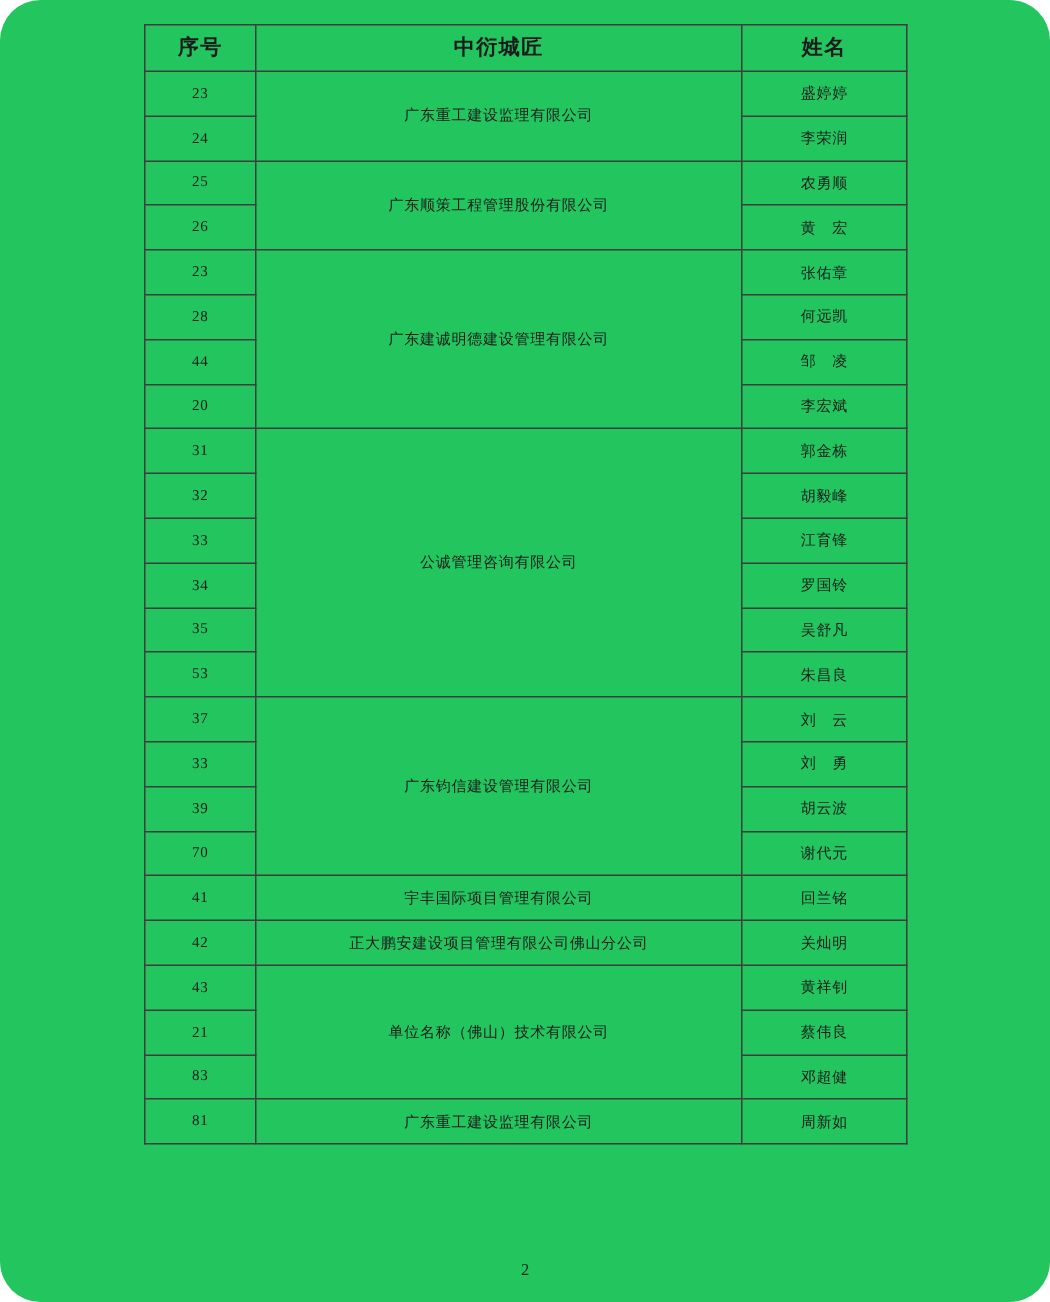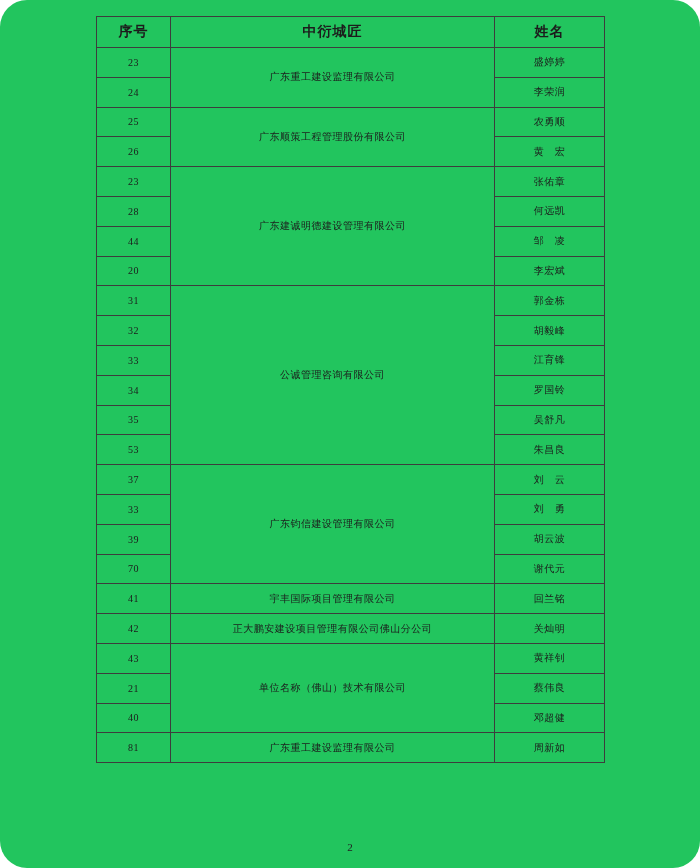--- a/index.html
+++ b/index.html
@@ -164,21 +164,21 @@
         <tr>
           <td>43</td>
           <td rowspan="3">单位名称（佛山）技术有限公司</td>
           <td>黄祥钊</td>
         </tr>
         <tr>
           <td>21</td>
           <td>蔡伟良</td>
         </tr>
         <tr>
-          <td>40</td>
+          <td>83</td>
           <td>邓超健</td>
         </tr>
         <tr>
           <td>81</td>
           <td rowspan="1">广东重工建设监理有限公司</td>
           <td>周新如</td>
         </tr>
       </tbody>
   </table>
   <div class="page-number">2</div>

